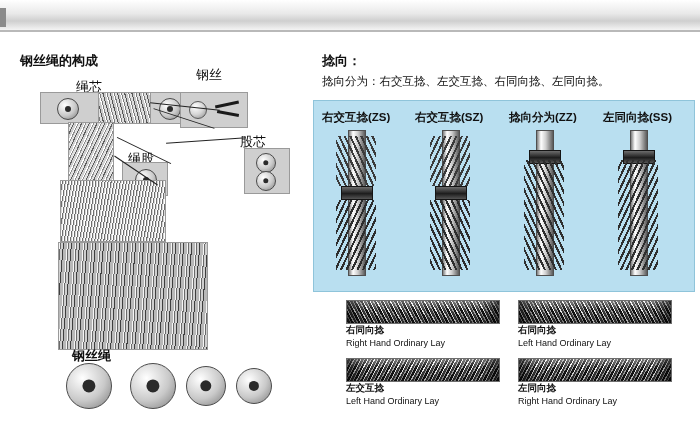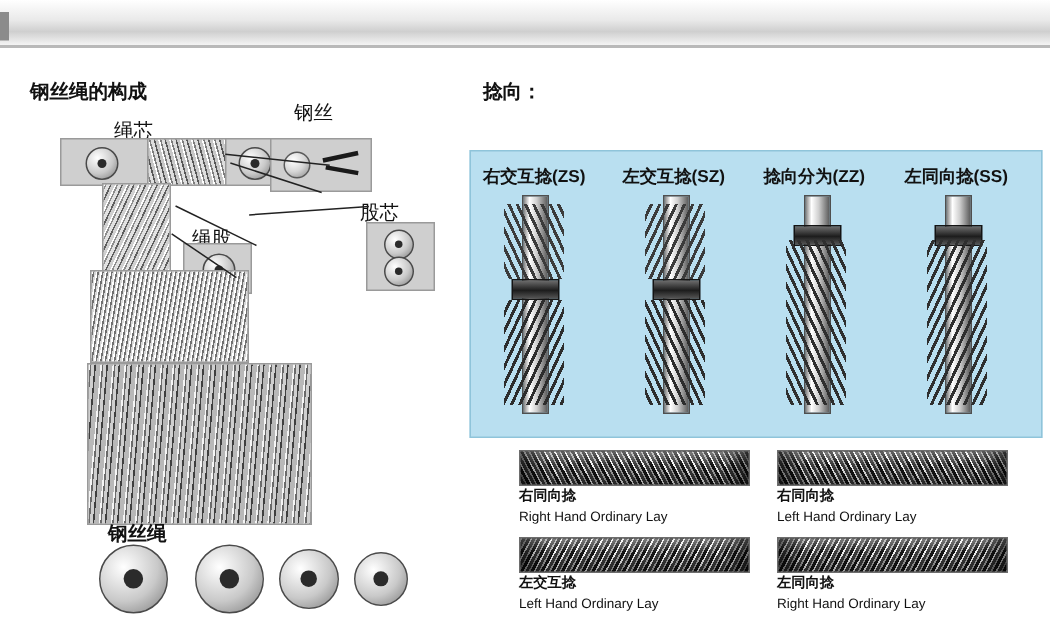--- a/index.html
+++ b/index.html
@@ -266,25 +266,26 @@
   <div class="callout" style="left:110px; top:170px; width:52px; height:1px; transform:rotate(34deg);"></div>
 
   <div class="label" style="left:72px; top:347px; font-weight:bold;">钢丝绳</div>
 
   <div class="xsec" style="left:66px; top:363px; width:44px; height:44px;"></div>
   <div class="xsec" style="left:130px; top:363px; width:44px; height:44px;"></div>
   <div class="xsec" style="left:186px; top:366px; width:38px; height:38px;"></div>
   <div class="xsec" style="left:236px; top:368px; width:34px; height:34px;"></div>
 
   <div class="sec-title" style="left:322px; top:52px;">捻向：</div>
+  <div class="body-text" style="left:322px; top:74px;">捻向分为：右交互捻、左交互捻、右同向捻、左同向捻。</div>
 
   <div class="blue-panel" style="left:313px; top:100px; width:380px; height:190px;"></div>
 
   <div class="lay-title" style="left:322px; top:110px;">右交互捻(ZS)</div>
-  <div class="lay-title" style="left:415px; top:110px;">左交互捻(SZ)</div>
+  <div class="lay-title" style="left:415px; top:110px;">右交互捻(SZ)</div>
   <div class="lay-title" style="left:509px; top:110px;">捻向分为(ZZ)</div>
   <div class="lay-title" style="left:603px; top:110px;">左同向捻(SS)</div>
 
   <div class="lay-rope" style="left:348px; top:130px; height:144px;"></div>
   <div class="lay-collar" style="left:341px; top:186px;"></div>
   <div style="position:absolute; left:336px; top:136px; width:40px; height:50px; background:
     repeating-linear-gradient(65deg, rgba(0,0,0,0) 0 3px, #3b3b3b 3px 5px);"></div>
   <div style="position:absolute; left:336px; top:200px; width:40px; height:70px; background:
     repeating-linear-gradient(115deg, rgba(0,0,0,0) 0 3px, #2d2d2d 3px 5px);"></div>
 

